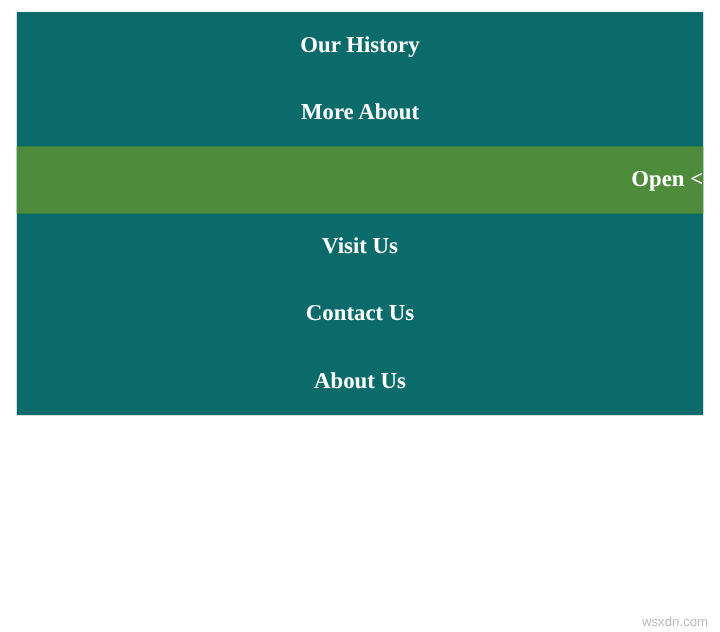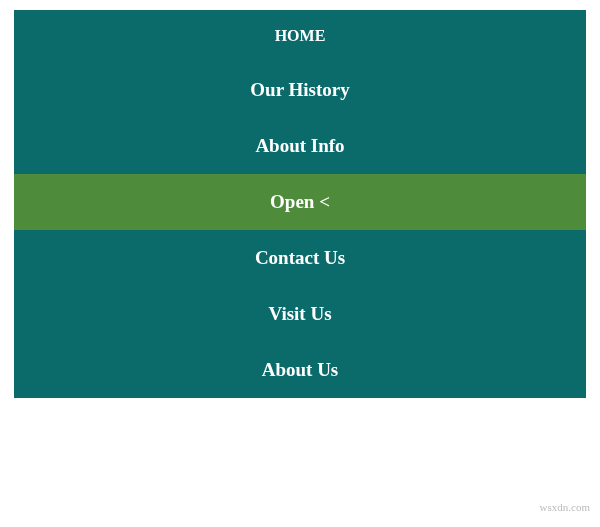--- a/index.html
+++ b/index.html
@@ -27,36 +27,36 @@
       font-weight: bold;
       padding: 17px 0;
       cursor: pointer;
       font-size: 19px;
     }
     .nav-item.primary {
       font-size: 16px;
     }
     .nav-item.dropdown-open {
       background: #4e8c3b;
+      text-align: right;
     }
     .watermark {
       position: fixed;
-      bottom: 14px;
+      bottom: 2px;
       right: 10px;
-      font-family: Liberation Serif, serif;
+      font-family: Liberation Sans, sans-serif;
       font-size: 11px;
       color: #bbbbbb;
     }
   </style>
 </head>
 <body>
 
 <div class="nav-container">
-  <div class="nav-item primary">HOME</div>
   <div class="nav-item">Our History</div>
-  <div class="nav-item">About Info</div>
+  <div class="nav-item">More About</div>
   <div class="nav-item dropdown-open">Open &lt;</div>
+  <div class="nav-item">Visit Us</div>
   <div class="nav-item">Contact Us</div>
-  <div class="nav-item">Visit Us</div>
   <div class="nav-item">About Us</div>
 </div>
 
 <div class="watermark">wsxdn.com</div>
 
 </body></html>

